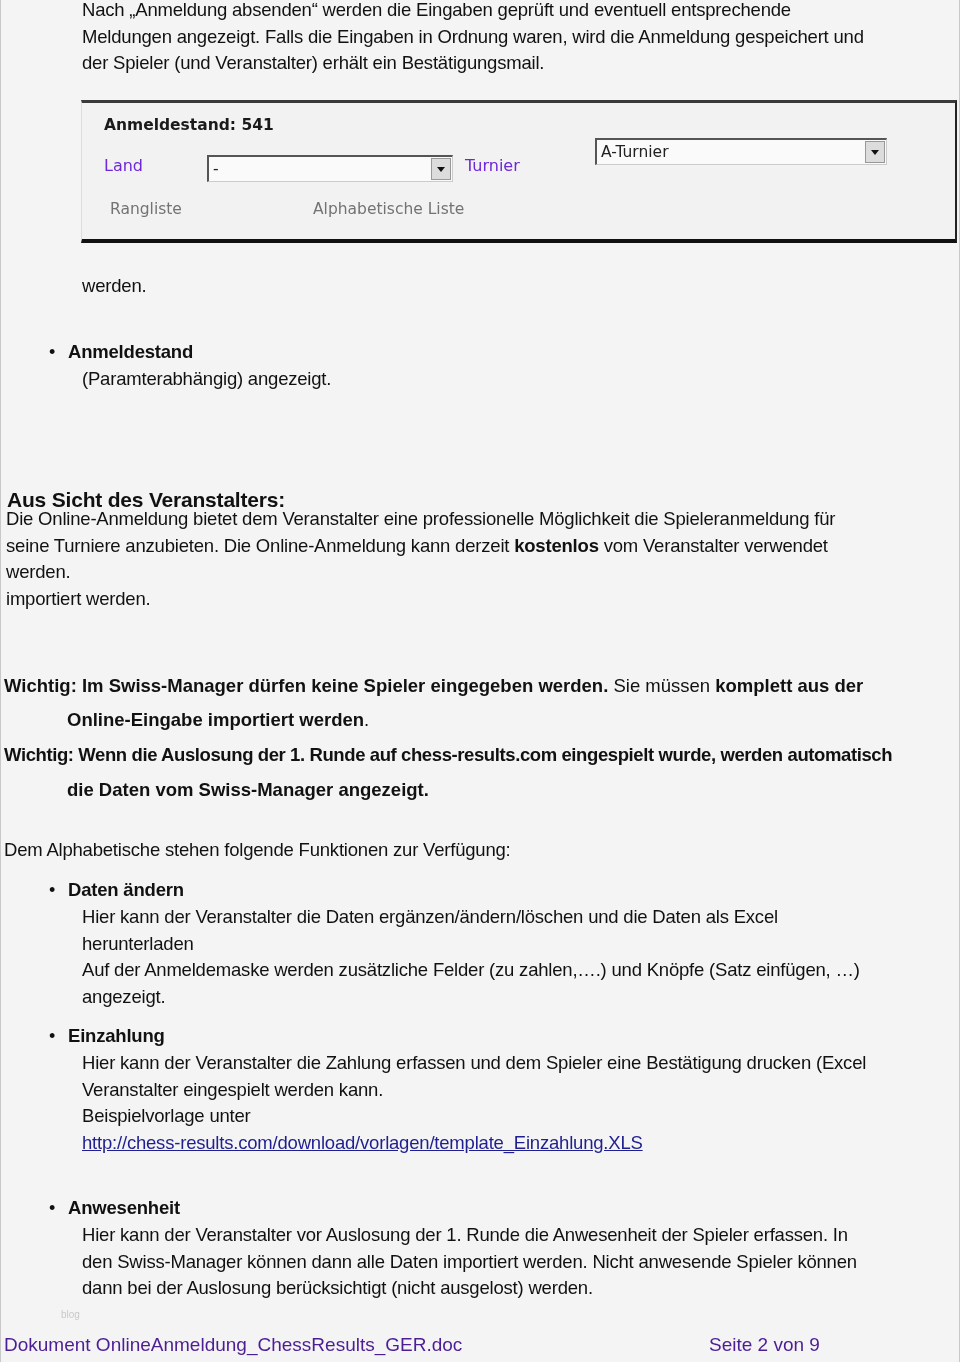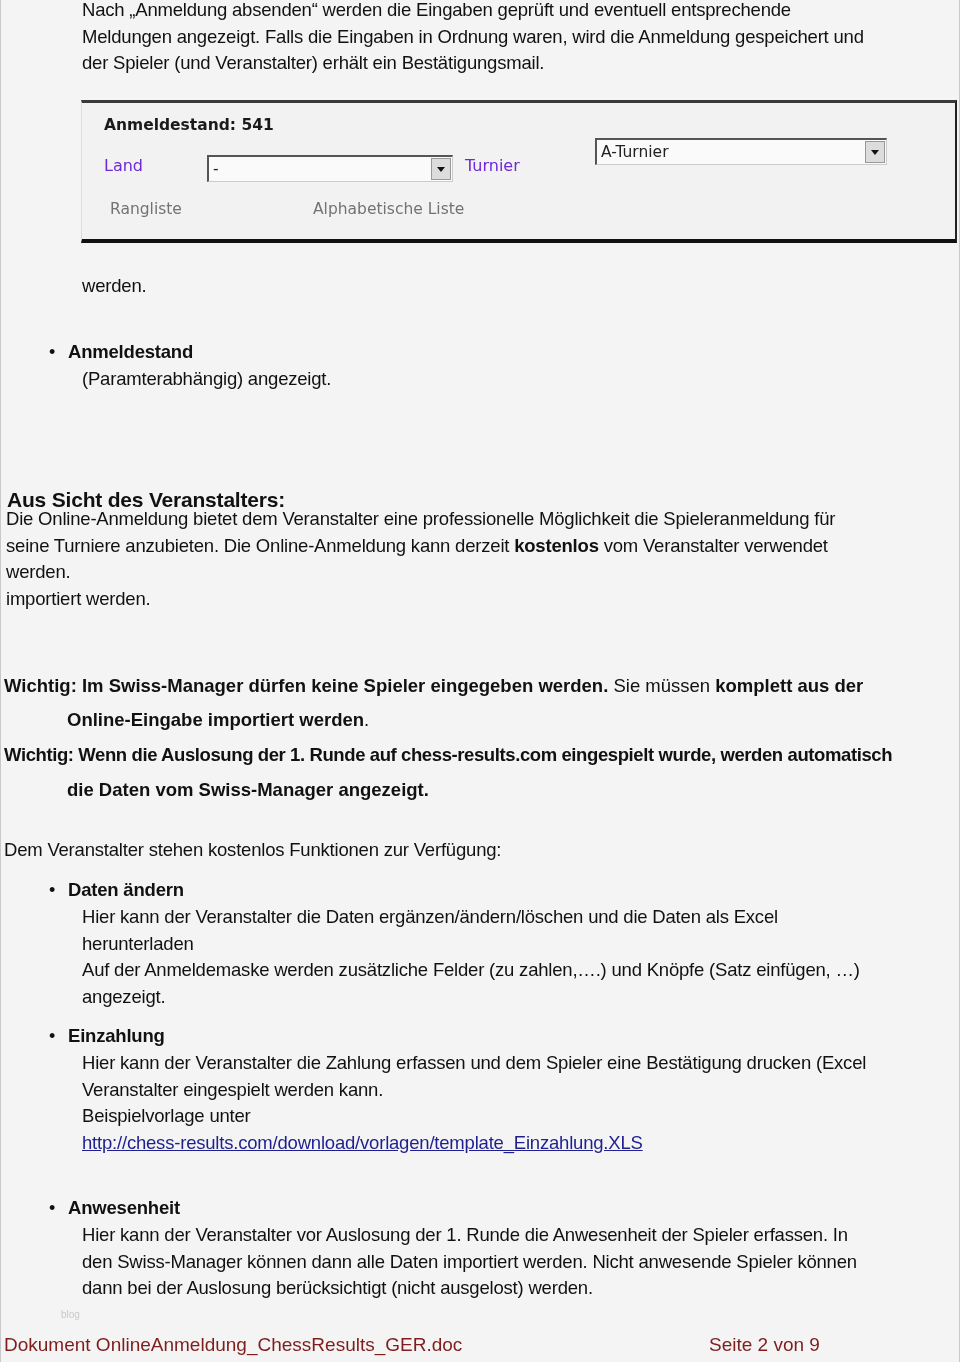--- a/index.html
+++ b/index.html
@@ -49,21 +49,21 @@
     content: ""; border-left: 4px solid transparent; border-right: 4px solid transparent;
     border-top: 5px solid #111;
   }
   .panel .link { position: absolute; font-size: 15.5px; color: #737373; cursor: pointer; }
 
   .heading { font-size: 21px; font-weight: bold; letter-spacing: -0.2px; }
   .bullet-dot { position: absolute; left: 48px; font-size: 18px; }
   .wichtig { font-size: 18.5px; line-height: 26px; }
   a.url { color: #1f1f8f; text-decoration: underline; }
   .watermark { position: absolute; left: 40px; top: 1309px; font-size: 10px; color: #c9c9c9; padding-left: 20px; }
-  .footer { position: absolute; top: 1334px; font-size: 19px; color: #7f1d1d; }
+  .footer { position: absolute; top: 1334px; font-size: 19px; color: #4c1d95; }
 </style>
 </head>
 <body>
 
 <div class="abs indent txt" style="top:-3px;">
   <div>Nach „Anmeldung absenden“ werden die Eingaben geprüft und eventuell entsprechende</div>
   <div>Meldungen angezeigt. Falls die Eingaben in Ordnung waren, wird die Anmeldung gespeichert und</div>
   <div>der Spieler (und Veranstalter) erhält ein Bestätigungsmail.</div>
 </div>
 
@@ -104,21 +104,21 @@
 
 <div class="abs wichtig" style="left:3px; top:673px; width:950px;">
   <b>Wichtig: Im Swiss-Manager dürfen keine Spieler eingegeben werden.</b><span> Sie müssen </span><b>komplett aus der</b>
 </div>
 <div class="abs wichtig" style="left:66px; top:707px;">
   <b>Online-Eingabe importiert werden</b><span>.</span>
 </div>
 <div class="abs wichtig b" style="left:3px; top:742px; width:955px; white-space:nowrap; letter-spacing:-0.4px;">Wichtig: Wenn die Auslosung der 1. Runde auf chess-results.com eingespielt wurde, werden automatisch</div>
 <div class="abs wichtig b" style="left:66px; top:777px;">die Daten vom Swiss-Manager angezeigt.</div>
 
-<div class="abs txt" style="left:3px; top:837px;">Dem Veranstalter stehen kostenlos Funktionen zur Verfügung:</div>
+<div class="abs txt" style="left:3px; top:837px;">Dem Alphabetische stehen folgende Funktionen zur Verfügung:</div>
 
 <span class="bullet-dot txt" style="top:877px;">•</span>
 <div class="abs txt b" style="left:67px; top:877px;">Daten ändern</div>
 <div class="abs indent txt" style="top:904px;">
   <div>Hier kann der Veranstalter die Daten ergänzen/ändern/löschen und die Daten als Excel</div>
   <div>herunterladen</div>
   <div>Auf der Anmeldemaske werden zusätzliche Felder (zu zahlen,….) und Knöpfe (Satz einfügen, …)</div>
   <div>angezeigt.</div>
 </div>
 

